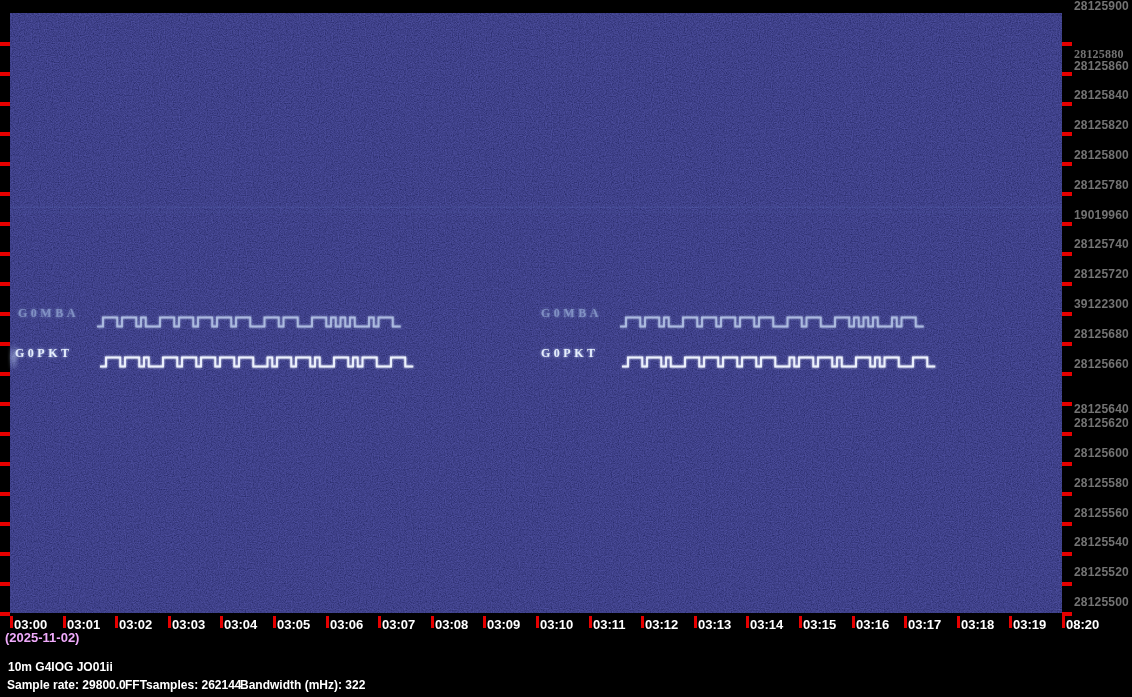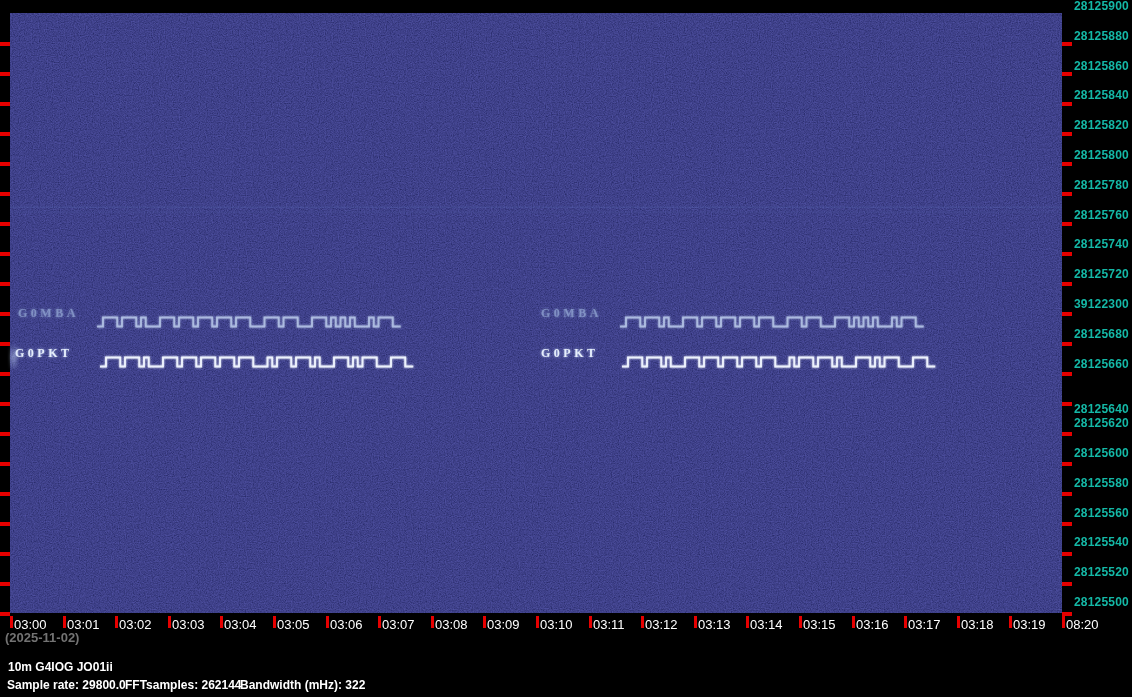--- a/index.html
+++ b/index.html
@@ -5,25 +5,25 @@
   html,body{margin:0;padding:0;background:#000;}
   body{width:1132px;height:697px;overflow:hidden;}
   .stage{position:relative;width:1132px;height:697px;background:#000;
          font-family:"Liberation Sans",sans-serif;}
   .spectrogram{position:absolute;left:10px;top:13px;width:1052px;height:600px;
                background:#08082f;overflow:hidden;}
   .spectrogram svg{display:block;}
   .overlay{position:absolute;left:0;top:0;width:1132px;height:697px;pointer-events:none;}
   .tick-h{position:absolute;width:10px;height:4px;background:#e60000;}
   .tick-v{position:absolute;width:3px;height:12px;background:#e60000;}
-  .freq-label{position:absolute;left:1074px;color:#14b8a6;font-size:12px;font-weight:bold;
+  .freq-label{position:absolute;left:1074px;color:#737373;font-size:12px;font-weight:bold;
               line-height:12px;white-space:nowrap;letter-spacing:0.2px;}
-  .time-label{position:absolute;color:#fff;font-size:13px;font-weight:normal;
+  .time-label{position:absolute;color:#fff;font-size:13px;font-weight:bold;
               line-height:13px;white-space:nowrap;}
-  .date-label{position:absolute;left:5px;top:631px;color:#737373;font-size:13px;
+  .date-label{position:absolute;left:5px;top:631px;color:#f0abfc;font-size:13px;
               font-weight:bold;line-height:13px;white-space:nowrap;}
   .station{position:absolute;left:8px;top:661px;color:#fff;font-size:12px;
            font-weight:bold;line-height:13px;white-space:nowrap;}
   .info-seg{position:absolute;top:679px;color:#fff;font-size:12px;font-weight:bold;
             line-height:13px;white-space:nowrap;}
   .callsign{position:absolute;font-family:Liberation Serif, serif;font-weight:bold;
             font-size:12px;line-height:20px;letter-spacing:3.5px;filter:blur(0.45px);
             white-space:nowrap;}
   .cs-faint{color:rgba(160,182,222,0.55);text-shadow:0 0 3px rgba(150,172,215,0.7);}
   .cs-bright{color:rgba(236,244,255,0.95);text-shadow:0 0 3px rgba(205,222,255,0.85);}
@@ -113,27 +113,27 @@
       <div class="tick-h" style="left: 1062px; top: 492px;"></div>
       <div class="tick-h" style="left: 0px; top: 522px;"></div>
       <div class="tick-h" style="left: 1062px; top: 522px;"></div>
       <div class="tick-h" style="left: 0px; top: 552px;"></div>
       <div class="tick-h" style="left: 1062px; top: 552px;"></div>
       <div class="tick-h" style="left: 0px; top: 582px;"></div>
       <div class="tick-h" style="left: 1062px; top: 582px;"></div>
       <div class="tick-h" style="left: 0px; top: 612px;"></div>
       <div class="tick-h" style="left: 1062px; top: 612px;"></div>
       <div class="freq-label" style="top: 0px;">28125900</div>
-      <div class="freq-label" style="top: 30px;">28125880</div>
+      <div class="freq-label" style="top: 48px; font-family: Liberation Serif, serif;">28125880</div>
       <div class="freq-label" style="top: 60px;">28125860</div>
       <div class="freq-label" style="top: 89px;">28125840</div>
       <div class="freq-label" style="top: 119px;">28125820</div>
       <div class="freq-label" style="top: 149px;">28125800</div>
       <div class="freq-label" style="top: 179px;">28125780</div>
-      <div class="freq-label" style="top: 209px;">28125760</div>
+      <div class="freq-label" style="top: 209px;">19019960</div>
       <div class="freq-label" style="top: 238px;">28125740</div>
       <div class="freq-label" style="top: 268px;">28125720</div>
       <div class="freq-label" style="top: 298px;">39122300</div>
       <div class="freq-label" style="top: 328px;">28125680</div>
       <div class="freq-label" style="top: 358px;">28125660</div>
       <div class="freq-label" style="top: 403px;">28125640</div>
       <div class="freq-label" style="top: 417px;">28125620</div>
       <div class="freq-label" style="top: 447px;">28125600</div>
       <div class="freq-label" style="top: 477px;">28125580</div>
       <div class="freq-label" style="top: 507px;">28125560</div>

